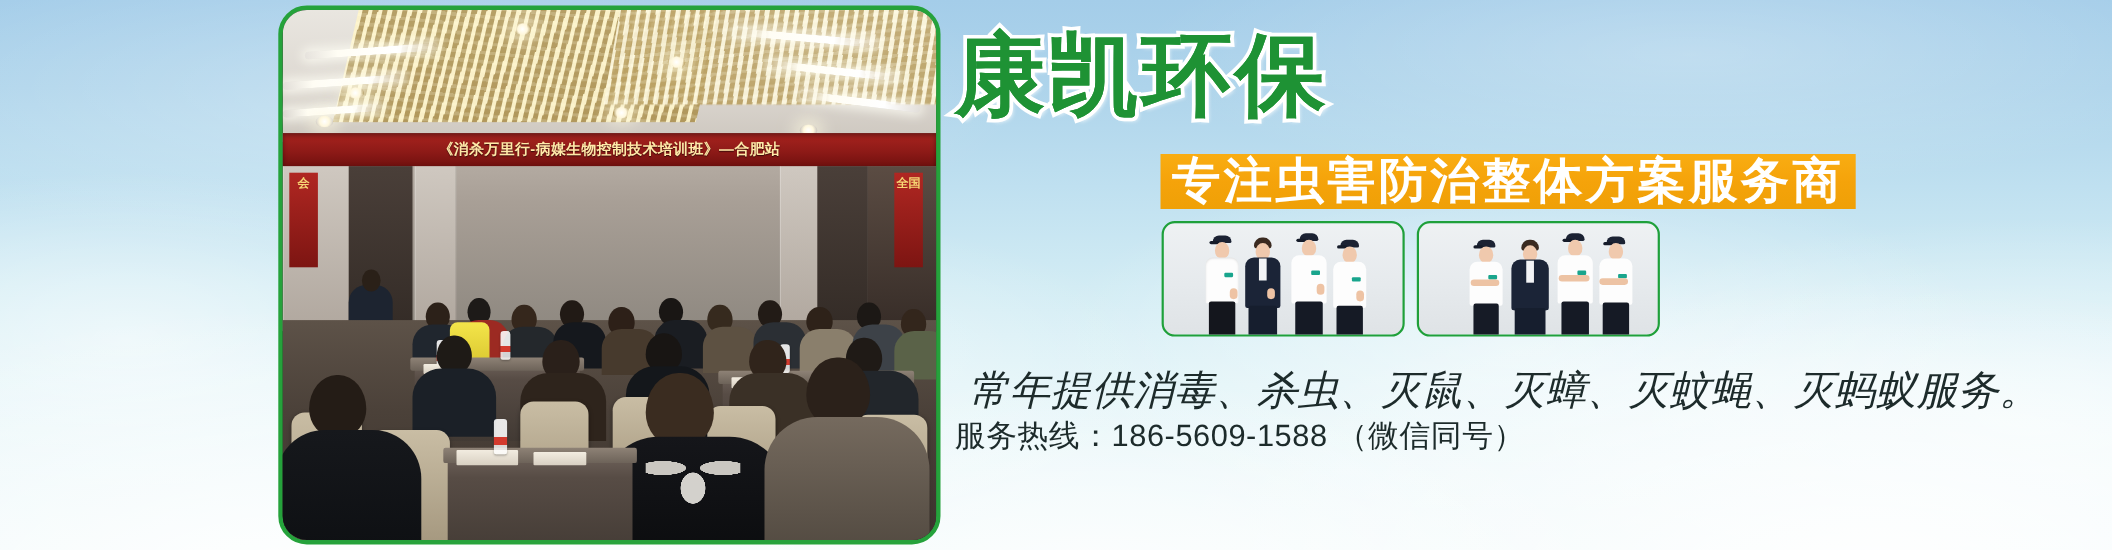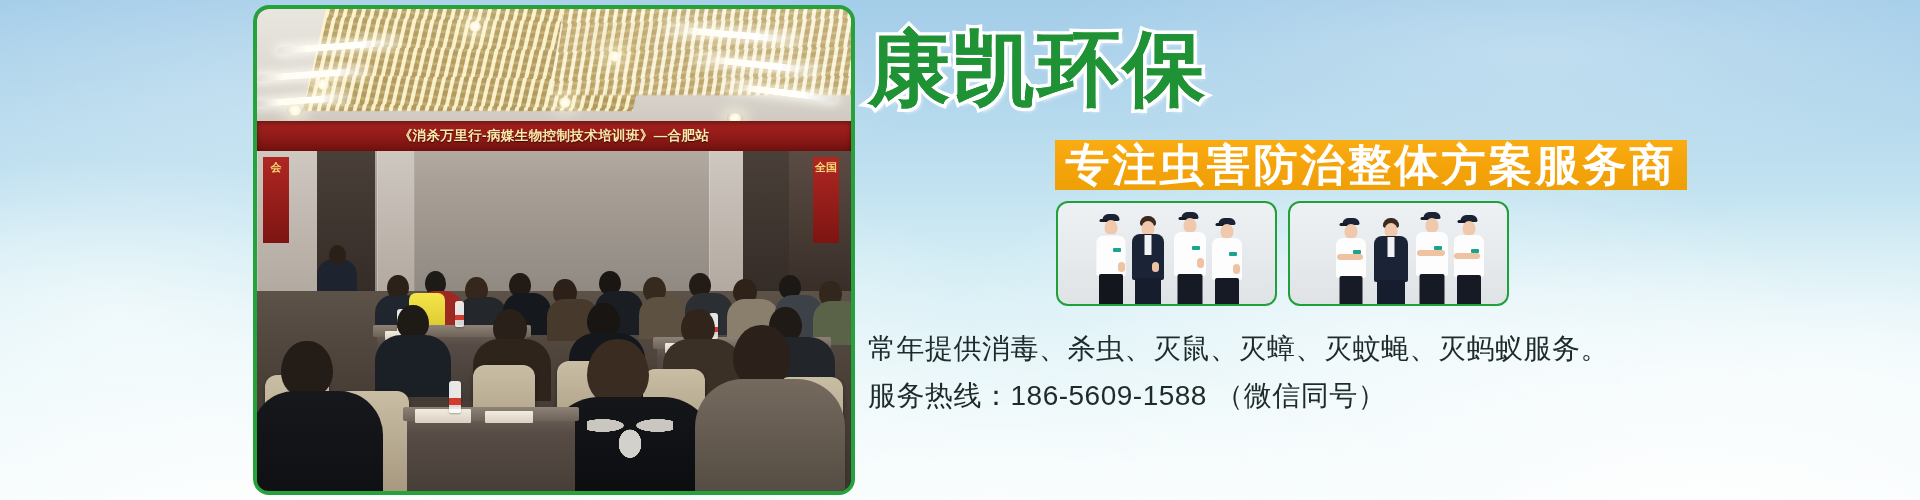--- a/index.html
+++ b/index.html
@@ -27,21 +27,21 @@
         #bfe0f0 34%,
         #d2ecf4 52%,
         #e2f4f8 70%,
         #ecf8fa 86%,
         #f2fafb 100%);
   }
 
   
   #conf-photo{
     position:absolute;left:253px;top:5px;width:602px;height:490px;
-    border:4px solid #25a23b;border-radius:16px;
+    border:4px solid #25a23b;border-radius:26px;
     box-sizing:border-box;overflow:hidden;
     background:#2b2622;
   }
   .cf-layer{position:absolute;}
 
   
   .cf-ceiling{
     left:0;top:0;width:100%;height:120px;
     background:linear-gradient(to bottom,#e9e6e0 0%,#ded9d2 55%,#cdc7bf 100%);
   }
@@ -204,21 +204,21 @@
     width:16px;height:10px;border-radius:8px 8px 3px 3px;background:#3a2a20;}
   .pf .torso{position:absolute;left:50%;transform:translateX(-50%);border-radius:7px 7px 2px 2px;}
   .pf .legs{position:absolute;left:50%;transform:translateX(-50%);border-radius:2px;}
   .pf .badge{position:absolute;width:8px;height:4px;border-radius:1px;background:#19a58d;}
   .pf .thumb{position:absolute;width:7px;height:10px;border-radius:4px;background:#eec3a4;}
 
   .info-line{
     position:absolute;color:#1d2b2b;white-space:nowrap;
     font-weight:500;letter-spacing:.5px;
   }
-  #info-1{left:0px;top:330px;font-size:28px;}
+  #info-1{left:12px;top:330px;font-size:37px;font-style:italic;}
   #info-2{left:0px;top:377px;font-size:28px;}
 </style>
 </head>
 <body>
 
 <div id="banner">
 
   <div id="conf-photo">
 
     <div class="cf-layer cf-ceiling"></div>

